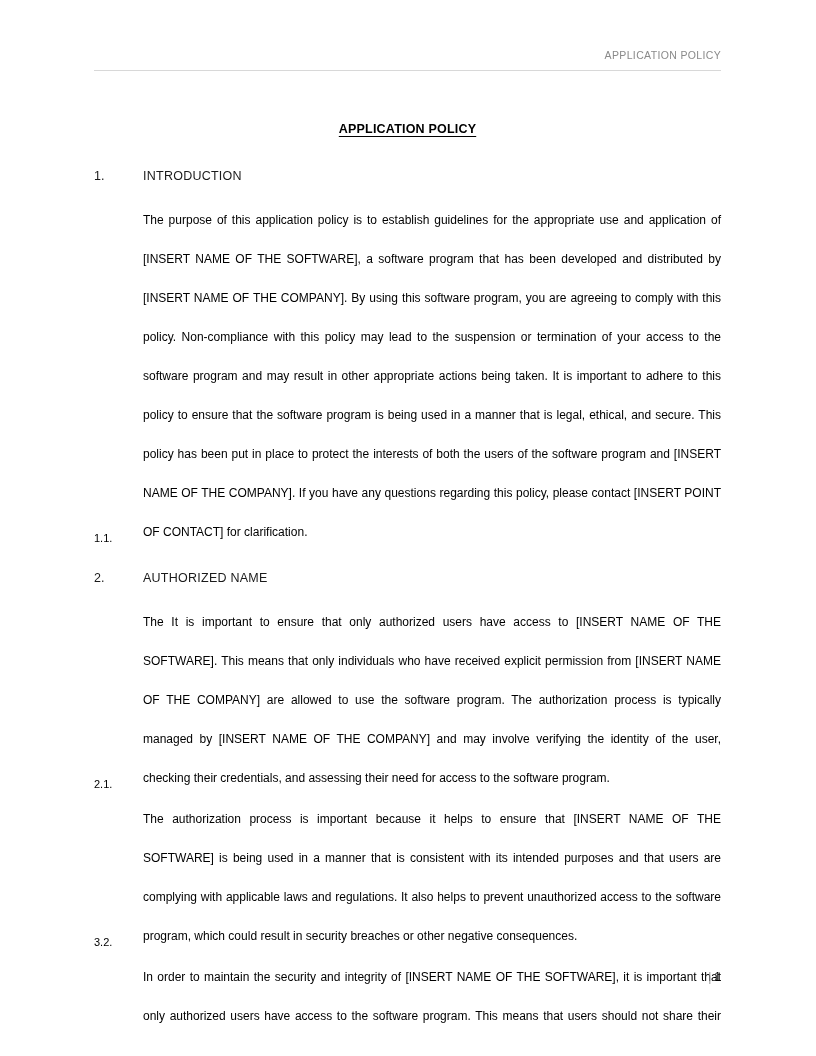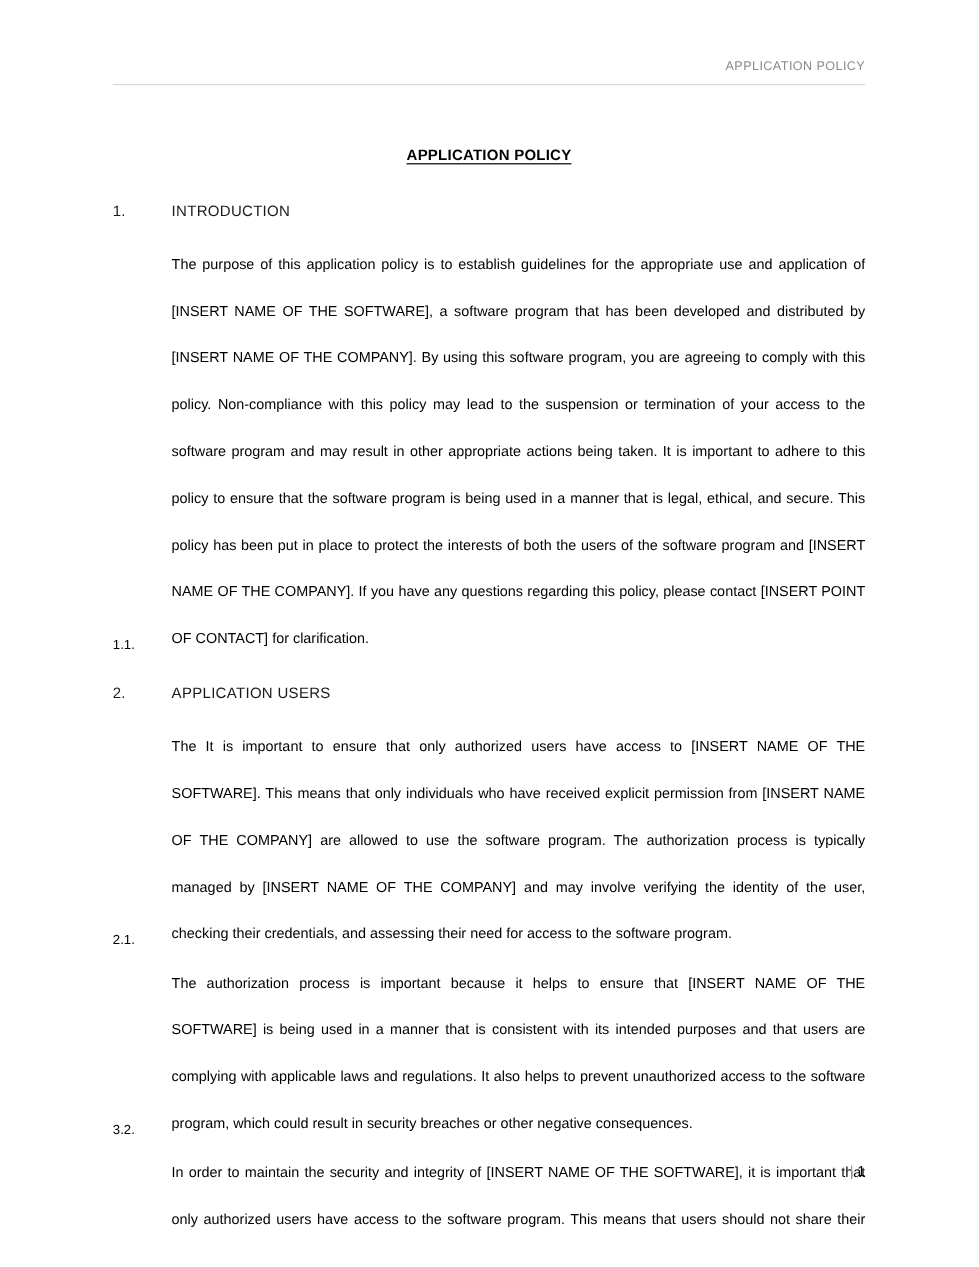--- a/index.html
+++ b/index.html
@@ -152,21 +152,21 @@
 
     <div class="clause">
       <span class="num">1.1.</span>
       <span class="clause-text">The purpose of this application policy is to establish guidelines for the appropriate use and application of [INSERT NAME OF THE SOFTWARE], a software program that has been developed and distributed by [INSERT NAME OF THE COMPANY].  By using this software program, you are agreeing to comply with this policy. Non-compliance with this policy may lead to the suspension or termination of your access to the software program and may result in other appropriate actions being taken. It is important to adhere to this policy to ensure that the software program is being used in a manner that is legal, ethical, and secure.  This policy has been put in place to protect the interests of both the users of the software program and [INSERT NAME OF THE COMPANY].  If you have any questions regarding this policy, please contact [INSERT POINT OF CONTACT] for clarification.</span>
     </div>
 
     <div class="gap-before-heading"></div>
 
     <div class="section-heading">
       <span class="num">2.</span>
-      <span class="heading-text">APPLICATION USERS</span>
+      <span class="heading-text">AUTHORIZED NAME</span>
     </div>
 
     <div class="clause">
       <span class="num">2.1.</span>
       <span class="clause-text">The It is important to ensure that only authorized users have access to [INSERT NAME OF THE SOFTWARE].  This means that only individuals who have received explicit permission from [INSERT NAME OF THE COMPANY] are allowed to use the software program. The authorization process is typically managed by [INSERT NAME OF THE COMPANY] and may involve verifying the identity of the user, checking their credentials, and assessing their need for access to the software program.</span>
     </div>
 
     <div class="clause">
       <span class="num">3.2.</span>
       <span class="clause-text">The authorization process is important because it helps to ensure that [INSERT NAME OF THE SOFTWARE] is being used in a manner that is consistent with its intended purposes and that users are complying with applicable laws and regulations. It also helps to prevent unauthorized access to the software program, which could result in security breaches or other negative consequences.</span>

